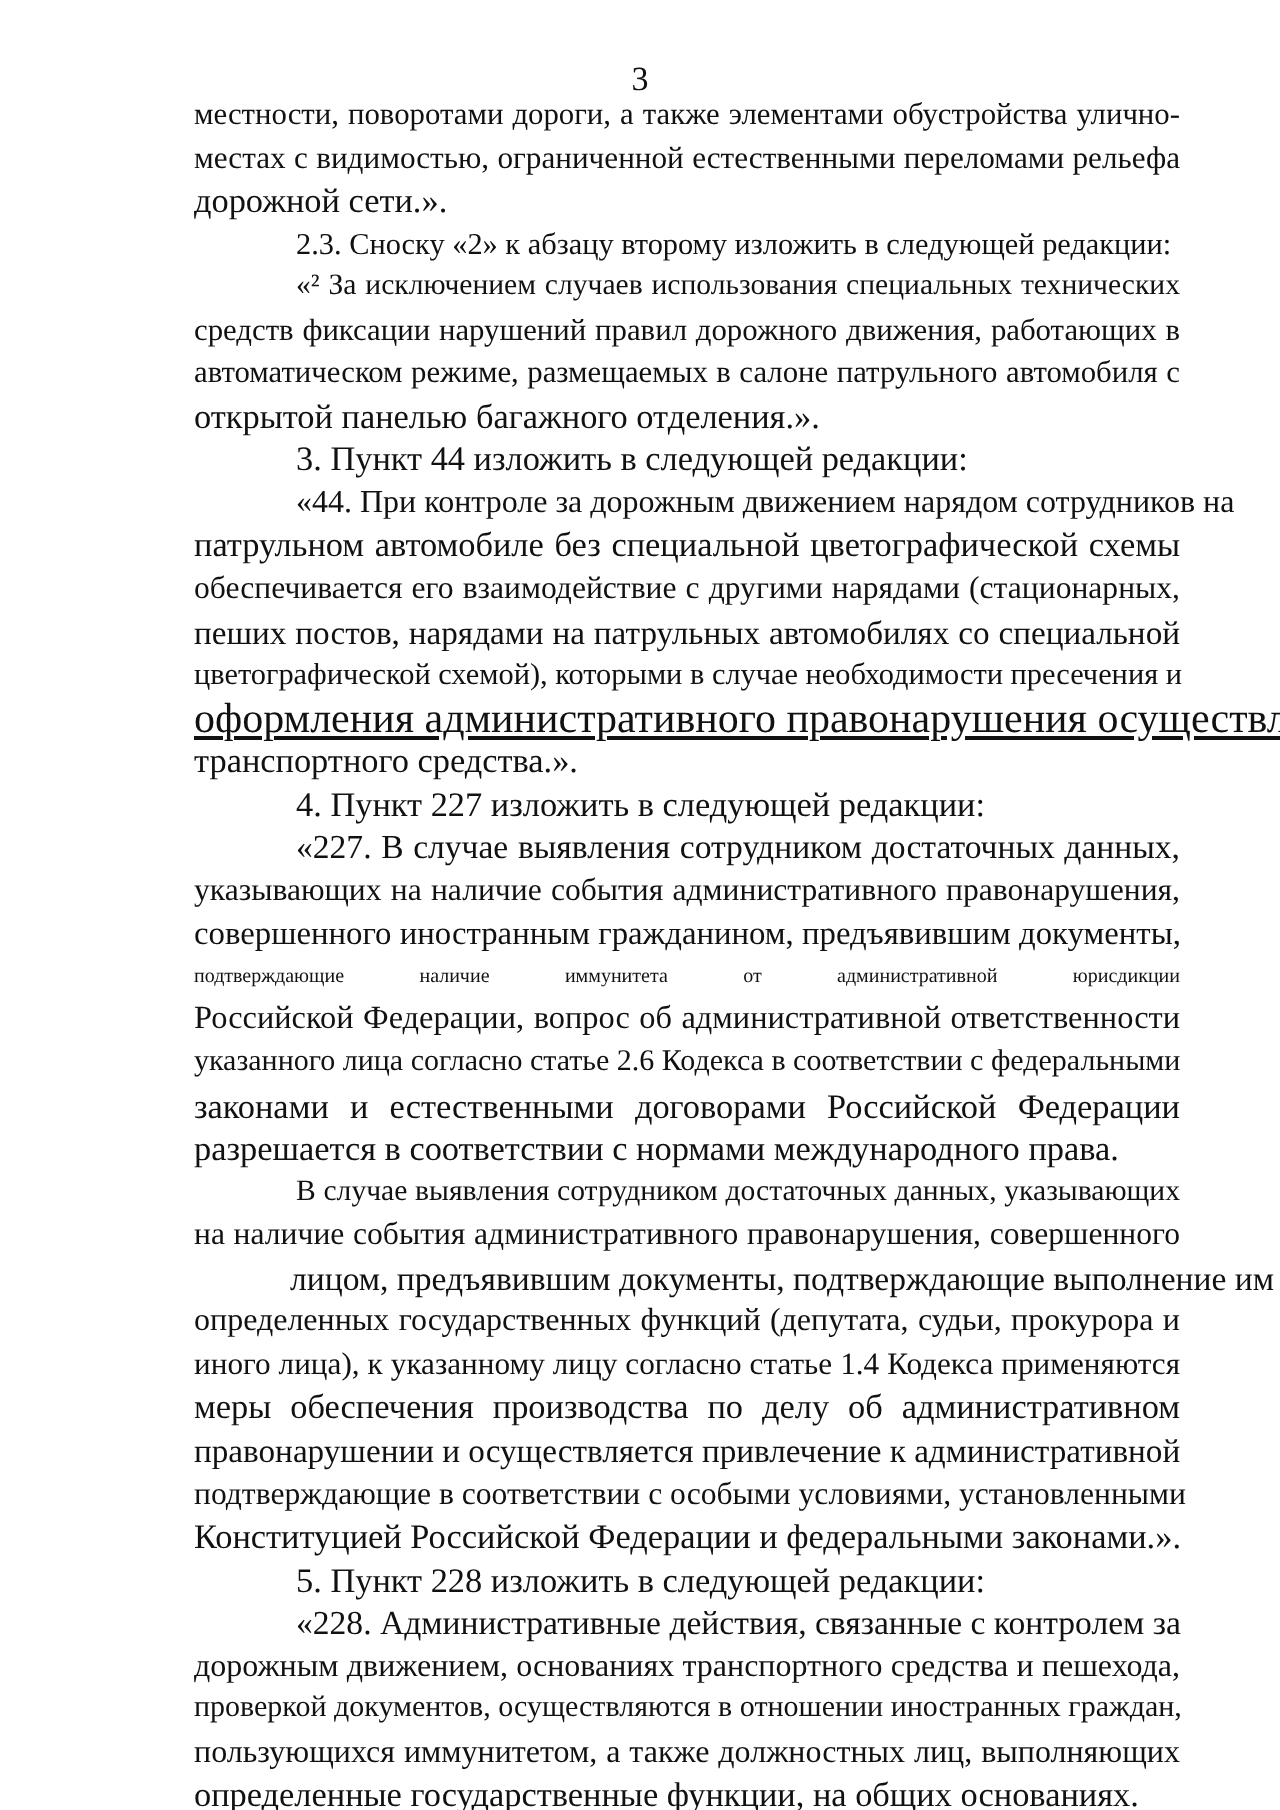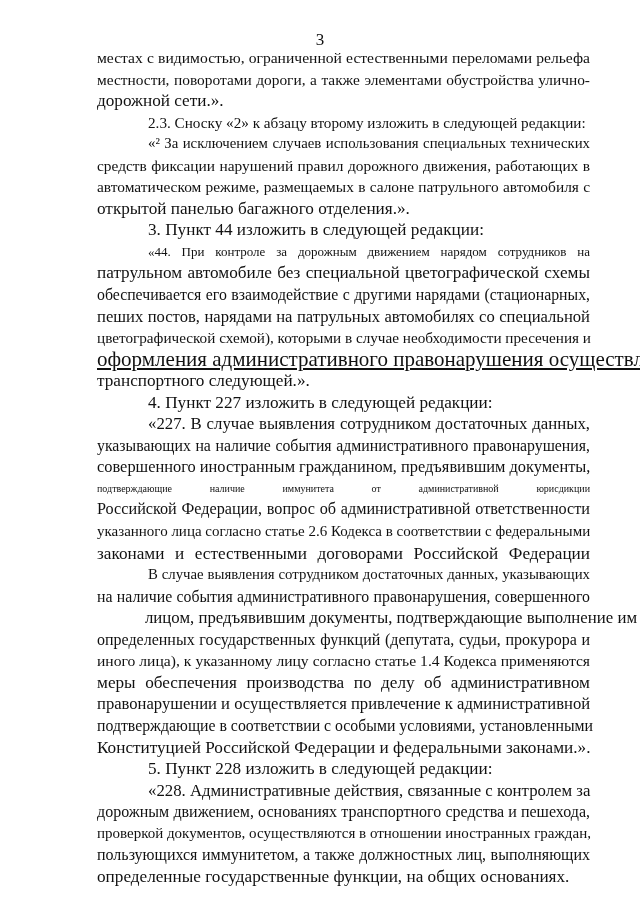--- a/index.html
+++ b/index.html
@@ -24,44 +24,45 @@
   }
   .ln.last { text-align-last: left; }
   .ln.ind { padding-left: 51px; }
 </style>
 </head>
 <body>
 
 <div class="page">
   <div class="page-num">3</div>
   <div class="body-text" id="body-text">
+      <span class="ln" style="font-size: 15.4px;">местности, поворотами дороги, а также элементами обустройства улично-</span>
       <span class="ln" style="font-size: 15.6px;">местах с видимостью, ограниченной естественными переломами рельефа</span>
-      <span class="ln" style="font-size: 15.4px;">местности, поворотами дороги, а также элементами обустройства улично-</span>
       <span class="ln last" style="">дорожной сети.».</span>
       <span class="ln ind last" style="font-size: 15.2px;">2.3. Сноску «2» к абзацу второму изложить в следующей редакции:</span>
       <span class="ln ind" style="font-size: 14.8px;">«² За исключением случаев использования специальных технических</span>
       <span class="ln" style="font-size: 15.4px;">средств фиксации нарушений правил дорожного движения, работающих в</span>
       <span class="ln" style="font-size: 15.4px;">автоматическом режиме, размещаемых в салоне патрульного автомобиля с</span>
       <span class="ln last" style="">открытой панелью багажного отделения.».</span>
       <span class="ln ind last" style="">3. Пункт 44 изложить в следующей редакции:</span>
-      <span class="ln ind" style="font-size: 13px;">«44. При контроле за дорожным движением нарядом сотрудников на</span>
+      <span class="ln ind" style="font-size: 16px;">«44. При контроле за дорожным движением нарядом сотрудников на</span>
       <span class="ln" style="">патрульном автомобиле без специальной цветографической схемы</span>
       <span class="ln" style="font-size: 15.8px;">обеспечивается его взаимодействие с другими нарядами (стационарных,</span>
       <span class="ln" style="font-size: 16.6px;">пеших постов, нарядами на патрульных автомобилях со специальной</span>
       <span class="ln" style="font-size: 15.2px;">цветографической схемой), которыми в случае необходимости пресечения и</span>
       <span class="ln" style="font-size: 21px; text-decoration: underline;">оформления административного правонарушения осуществляется остановка</span>
-      <span class="ln last" style="">транспортного следующей.».</span>
+      <span class="ln last" style="">транспортного средства.».</span>
       <span class="ln ind last" style="">4.  Пункт 227 изложить в следующей редакции:</span>
       <span class="ln ind" style="font-size: 16.8px;">«227. В случае выявления сотрудником достаточных данных,</span>
       <span class="ln" style="font-size: 15.8px;">указывающих на наличие события административного правонарушения,</span>
       <span class="ln" style="font-size: 16.4px;">совершенного иностранным гражданином, предъявившим документы,</span>
       <span class="ln" style="font-size: 10px;">подтверждающие наличие иммунитета от административной юрисдикции</span>
       <span class="ln" style="font-size: 16.2px;">Российской Федерации, вопрос об административной ответственности</span>
       <span class="ln" style="font-size: 15px;">указанного лица согласно статье 2.6 Кодекса в соответствии с федеральными</span>
       <span class="ln" style="">законами и естественными договорами Российской Федерации</span>
+      <span class="ln last" style="">разрешается в соответствии с нормами международного права.</span>
       <span class="ln ind" style="font-size: 14.8px;">В случае выявления сотрудником достаточных данных, указывающих</span>
       <span class="ln" style="font-size: 15.8px;">на наличие события административного правонарушения, совершенного</span>
       <span class="ln" style="font-size: 16.8px; margin-left: 48px;">лицом, предъявившим документы, подтверждающие выполнение им</span>
       <span class="ln" style="font-size: 16px;">определенных государственных функций (депутата, судьи, прокурора и</span>
       <span class="ln" style="font-size: 15.6px;">иного лица), к указанному лицу согласно статье 1.4 Кодекса применяются</span>
       <span class="ln" style="">меры обеспечения производства по делу об административном</span>
       <span class="ln" style="font-size: 16.6px;">правонарушении и осуществляется привлечение к административной</span>
       <span class="ln" style="font-size: 15.8px;">подтверждающие в соответствии с особыми условиями, установленными</span>
       <span class="ln last" style="">Конституцией Российской Федерации и федеральными законами.».</span>
       <span class="ln ind last" style="">5. Пункт 228 изложить в следующей редакции:</span>

